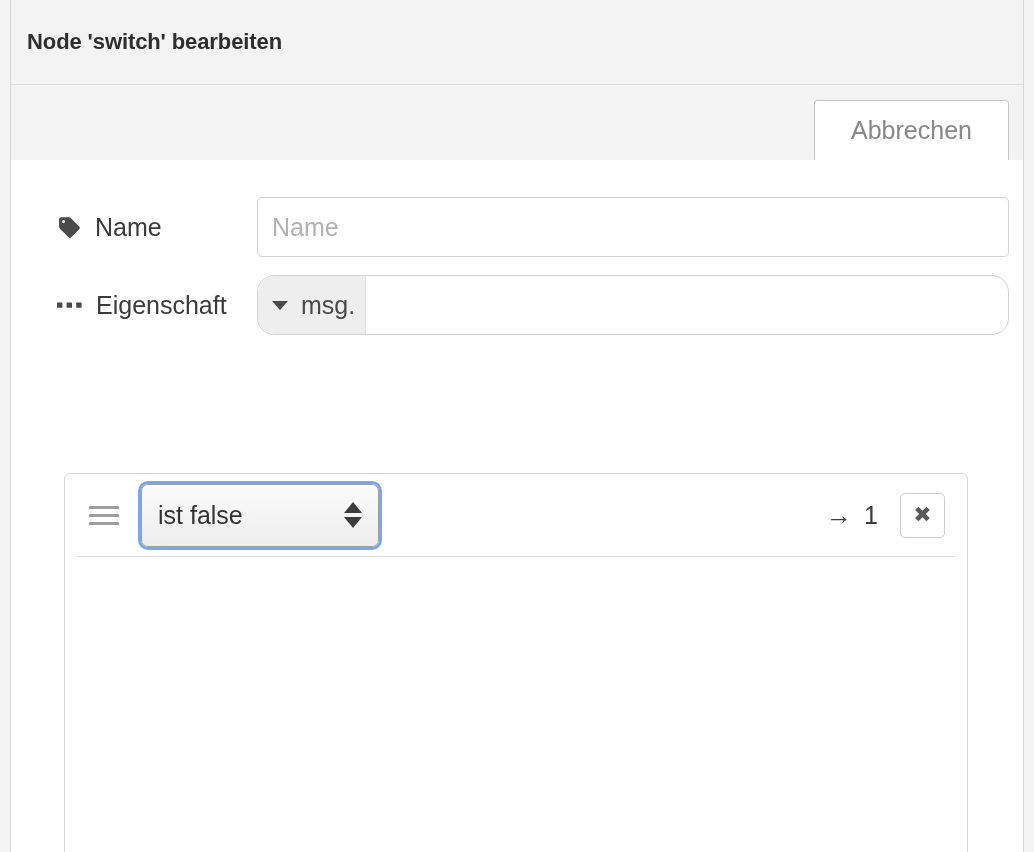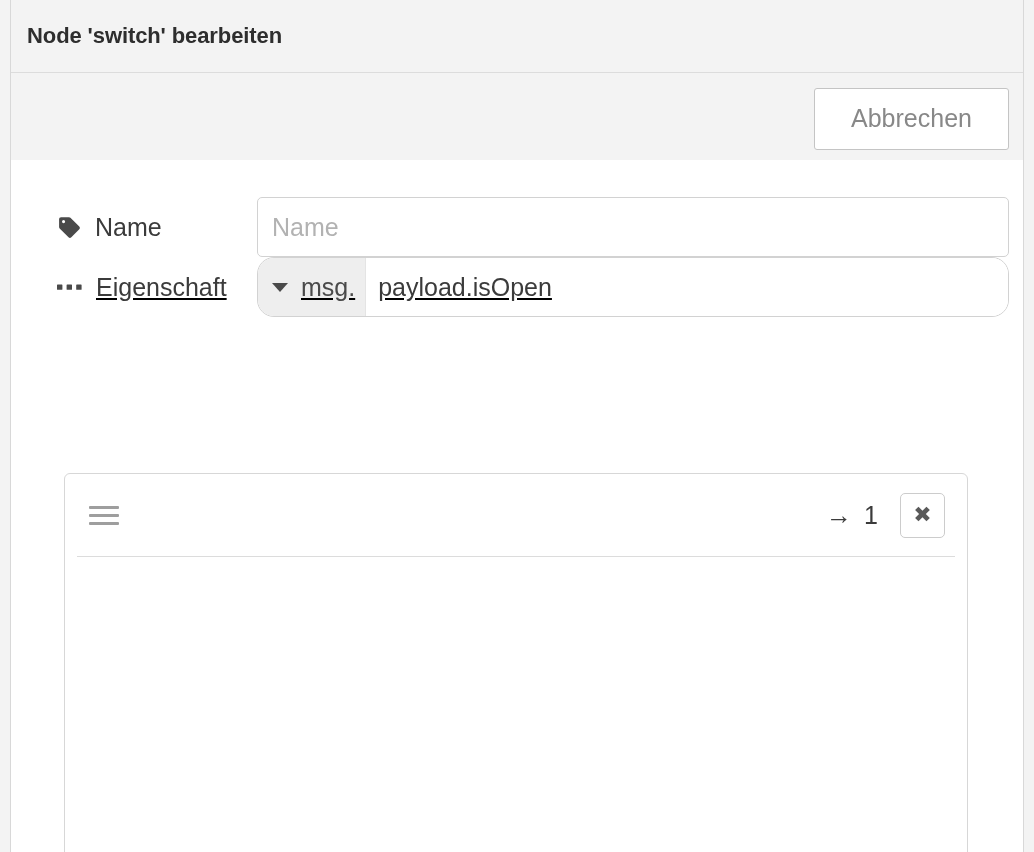--- a/index.html
+++ b/index.html
@@ -38,21 +38,21 @@
     left: 11px;
     right: 11px;
     top: 0;
     bottom: 0;
     background: #ffffff;
     box-sizing: border-box;
   }
 
   
   .dialog-header {
-    height: 73px;
+    height: 85px;
     background: #f3f3f3;
     border-bottom: 1px solid #dcdcdc;
     display: flex;
     align-items: center;
     box-sizing: border-box;
     padding: 2px 16px;
   }
   .dialog-title {
     font-size: 22px;
     font-weight: bold;
@@ -165,21 +165,21 @@
     box-sizing: border-box;
     padding: 0 14px 0 13px;
   }
   .form-row {
     display: flex;
     align-items: center;
     height: 60px;
     margin-top: 0;
   }
   #row-name { margin-top: 37px; }
-  #row-property { margin-top: 0; text-decoration: underline; }
+  #row-property { margin-top: 18px; }
 
   .form-label {
     display: flex;
     align-items: center;
     width: 233px;
     flex: none;
     font-size: 25px;
     color: #3b3b3b;
     padding-left: 33px;
     box-sizing: border-box;
@@ -440,34 +440,40 @@
             </svg>
           </span>
           <span class="lbl-text">Eigenschaft</span>
         </div>
 
         <div class="typed-input">
           <div class="typed-input-type">
             <span class="caret"></span>
             <span class="type-label">msg.</span>
           </div>
-          <div class="typed-input-value">payload.isOpen</div>
         </div>
       </div>
 
       <div class="rules-container">
 
         <div class="rule-row">
 
           <span class="drag-handle">
             <span></span>
               <span></span>
               <span></span>
           </span>
 
+          <div class="rule-select">
+            <span class="sel-text">ist false</span>
+            <span class="stepper">
+              <span class="up"></span>
+              <span class="down"></span>
+            </span>
+          </div>
 
           <div class="rule-output">
             <span class="arrow">→</span>
             <span>1</span>
           </div>
 
           <div class="rule-delete">✖</div>
 
         </div>
 

